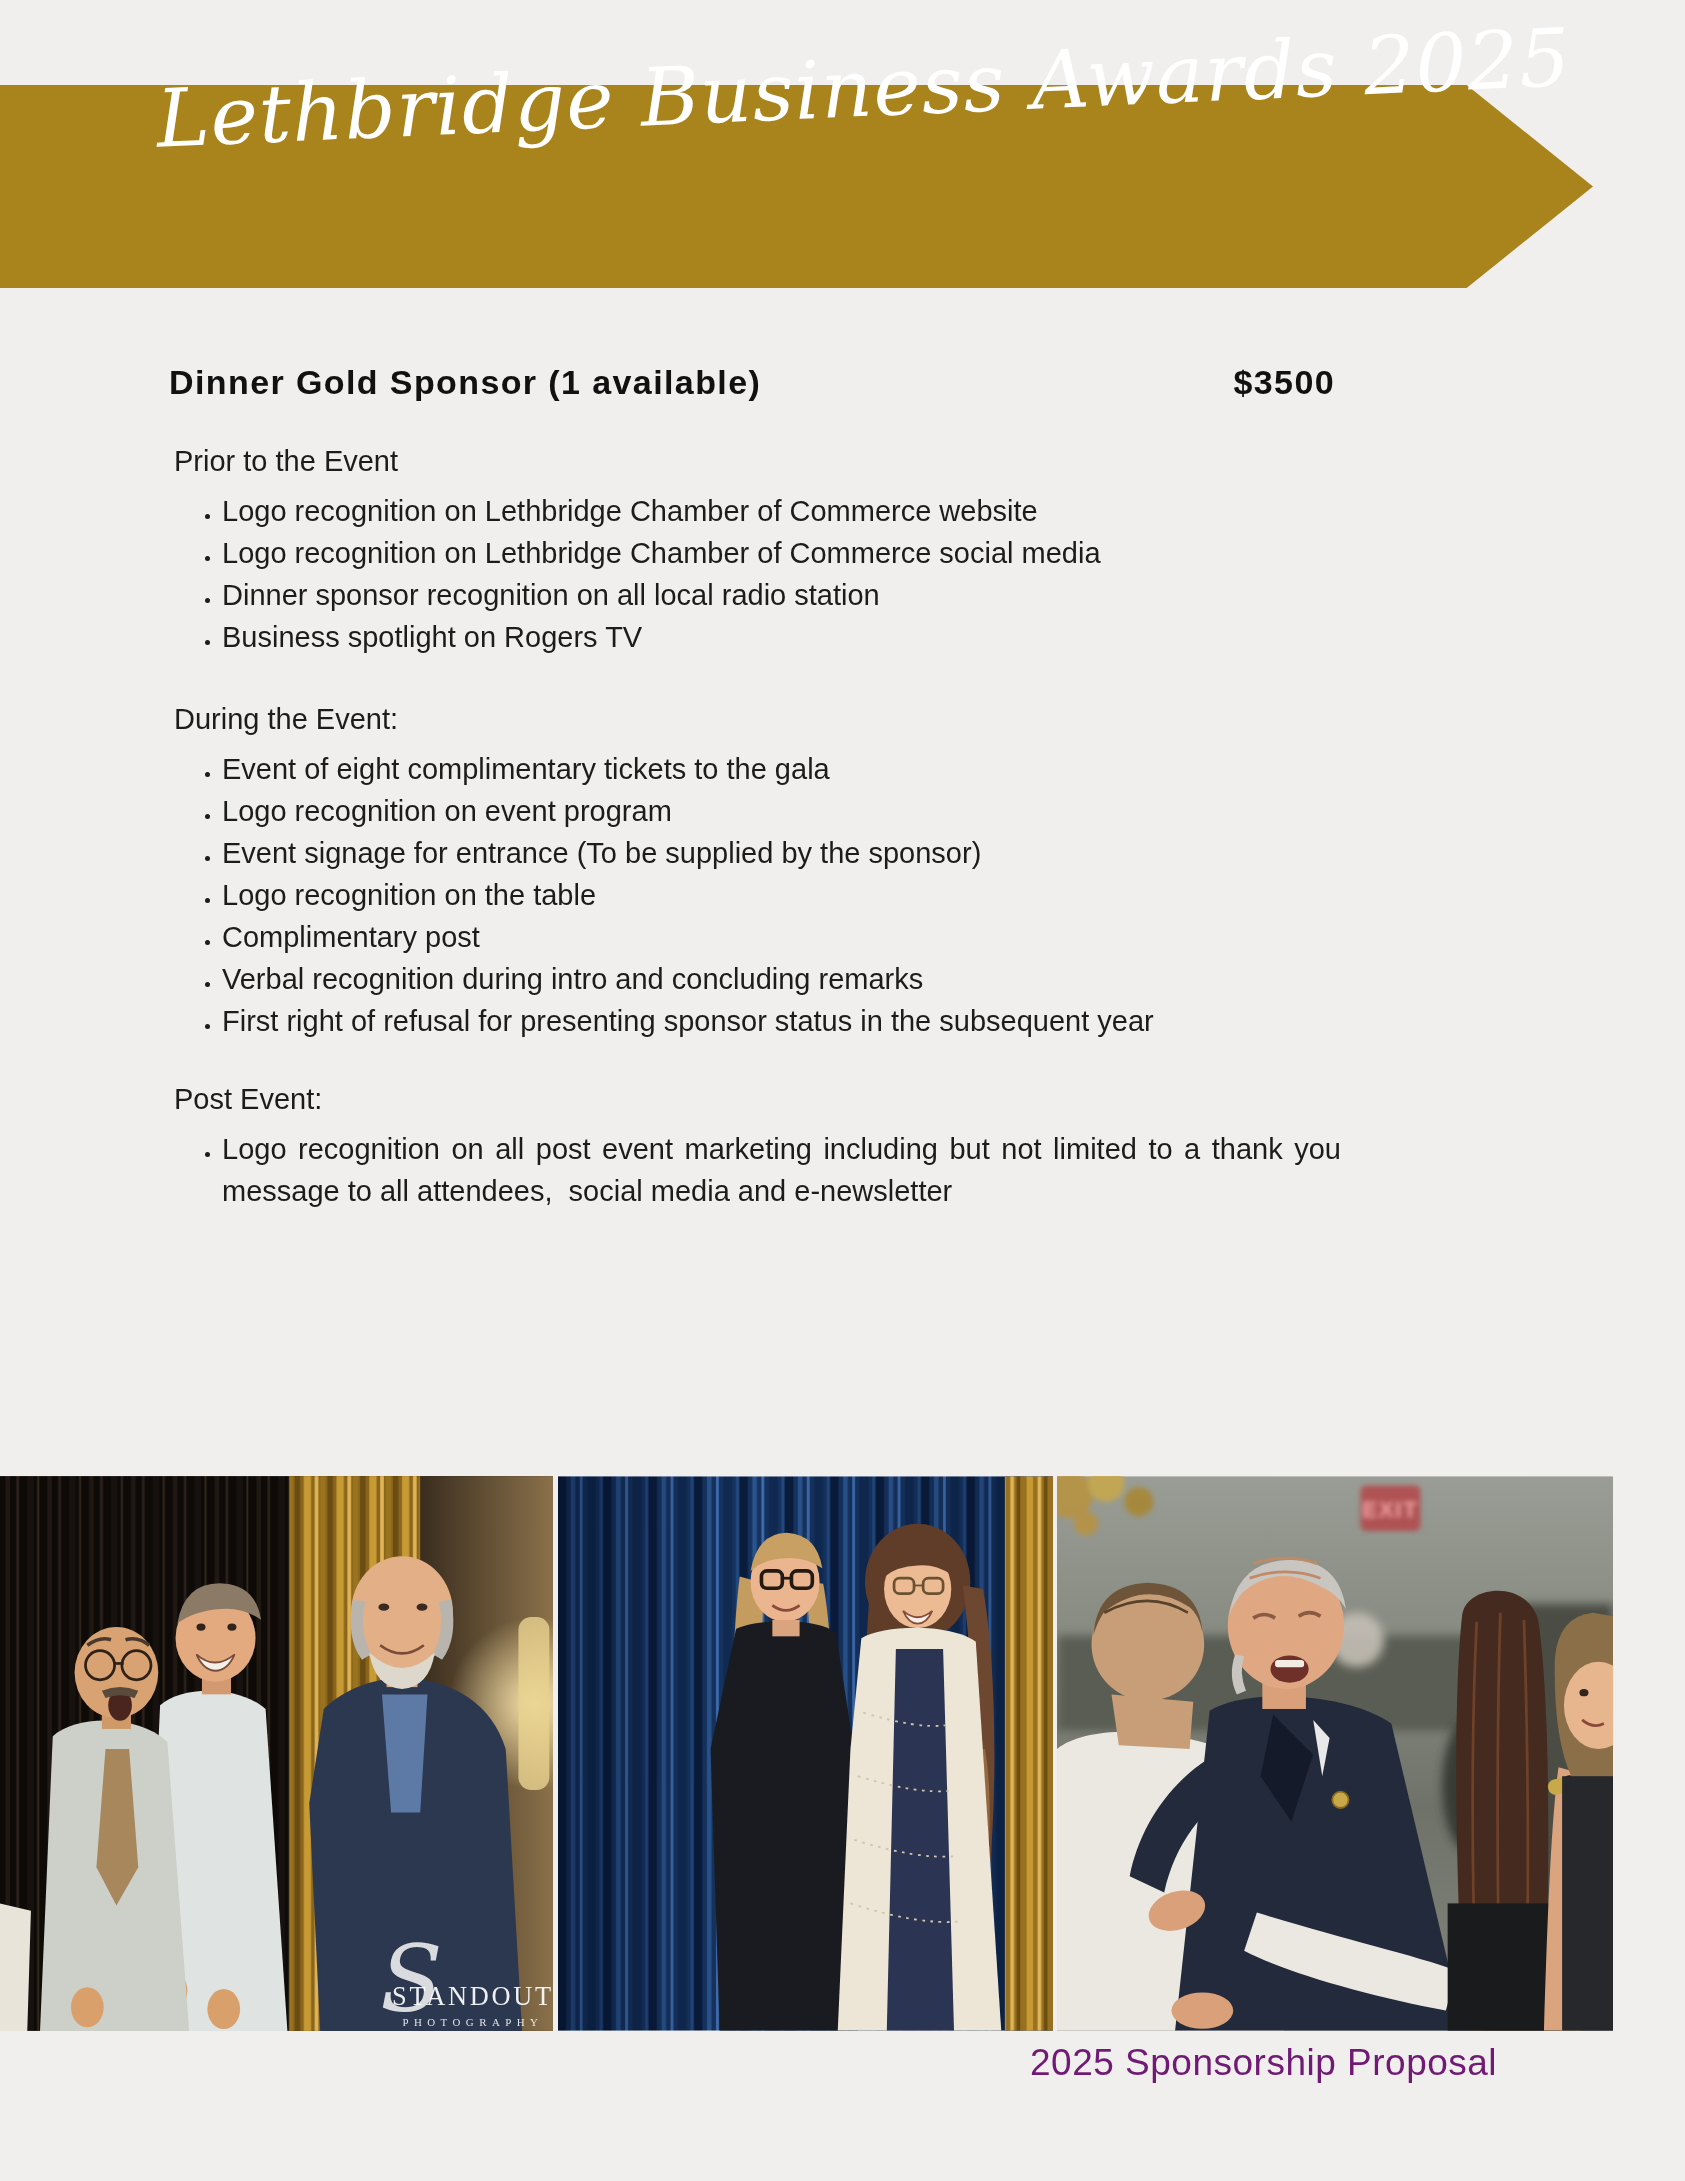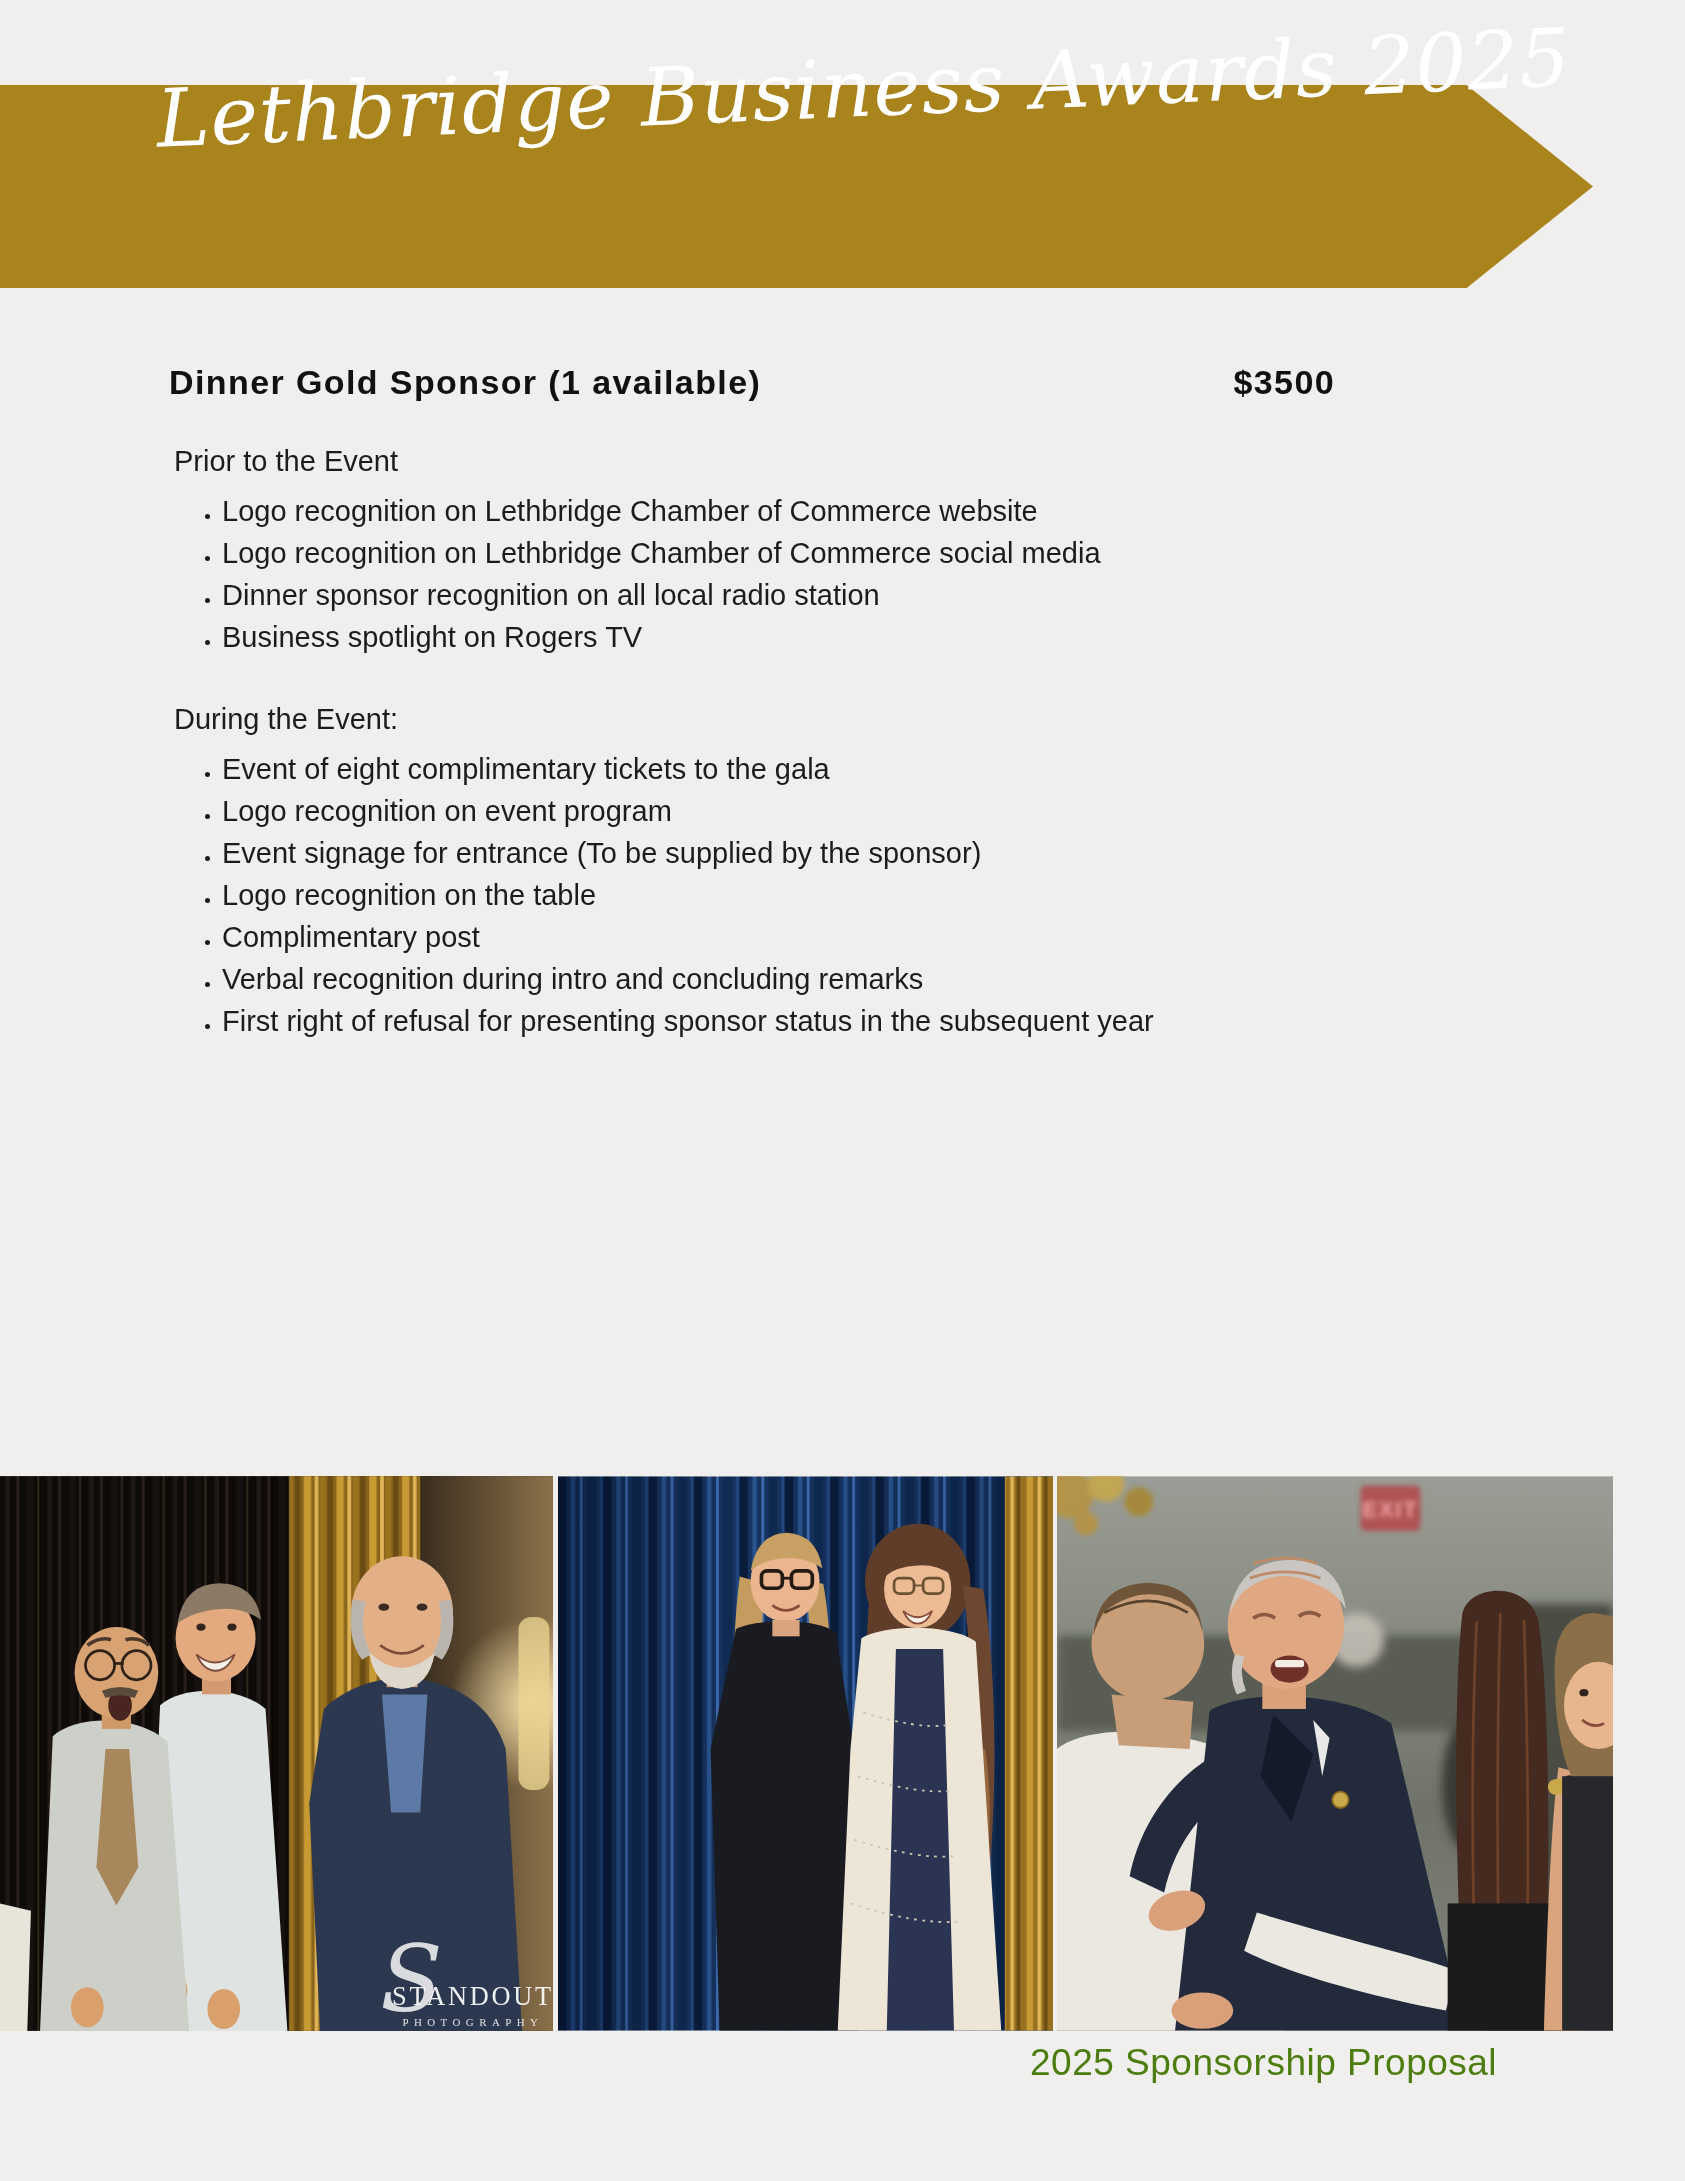--- a/index.html
+++ b/index.html
@@ -32,21 +32,21 @@
   .sec-during{margin-top:40px;}
   .sec-post{margin-top:36px;}
   .pe1{display:block;text-align:justify;text-align-last:justify;}
   .pe2{display:block;white-space:pre-wrap;}
   
   .photos{position:absolute;left:0;top:1476px;display:flex;gap:4.5px;}
   .photos svg{display:block;}
   
   .footer{
     position:absolute;left:1030px;top:2042px;font-size:37px;line-height:42px;
-    color:#4d7c0f;letter-spacing:0.5px;white-space:nowrap;
+    color:#701a75;letter-spacing:0.5px;white-space:nowrap;
   }
   .wm-name{font-family:"Liberation Serif", serif;}
 </style>
 </head>
 <body>
 
 <div class="page">
 
   <div class="banner"></div>
   <div class="banner-title">Lethbridge Business Awards 2025</div>
@@ -74,20 +74,29 @@
         <li>Event of eight complimentary tickets to the gala</li>
         <li>Logo recognition on event program</li>
         <li>Event signage for entrance (To be supplied by the sponsor)</li>
         <li>Logo recognition on the table</li>
         <li>Complimentary post</li>
         <li>Verbal recognition during intro and concluding remarks</li>
         <li>First right of refusal for presenting sponsor status in the subsequent year</li>
       </ul>
     </div>
 
+    <div class="section sec-post">
+      <h3>Post Event:</h3>
+      <ul>
+        <li>
+          <span class="pe1">Logo recognition on all post event marketing including but not limited to a thank you</span>
+          <span class="pe2">message to all attendees,  social media and e-newsletter</span>
+        </li>
+      </ul>
+    </div>
 
   </div>
 
   <div class="photos">
 
     <svg width="553" height="555" viewBox="0 0 608 610">
       <defs>
         <pattern id="p1dark" width="46" height="610" patternUnits="userSpaceOnUse">
           <rect width="46" height="610" fill="#0d0a08"></rect>
           <rect x="6" width="5" height="610" fill="#1f1813"></rect>

